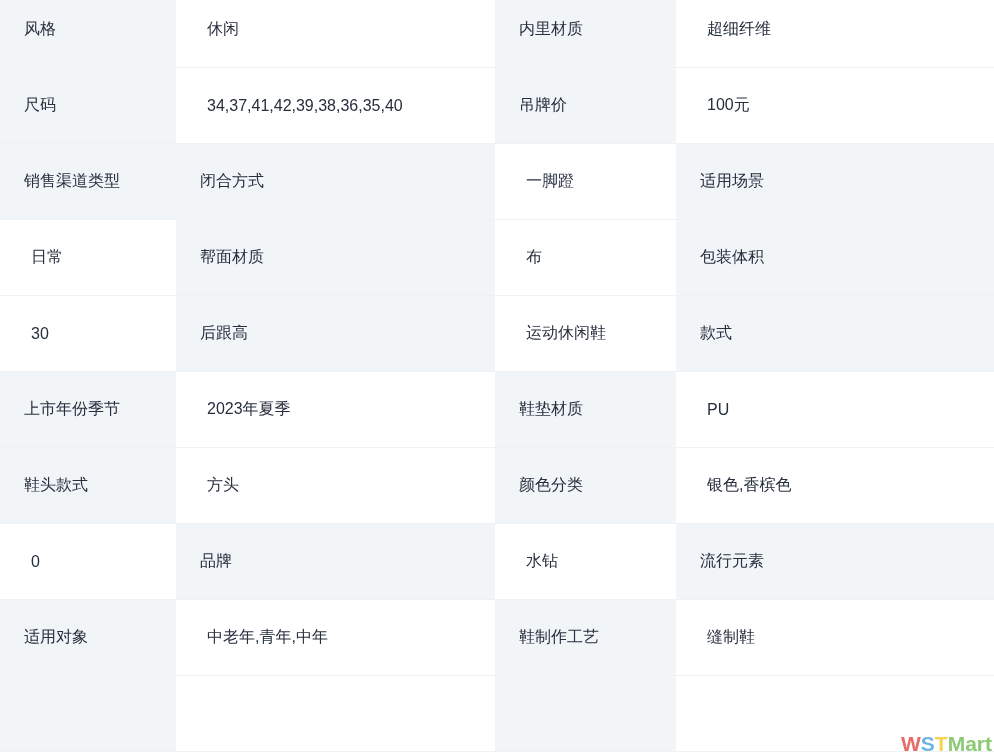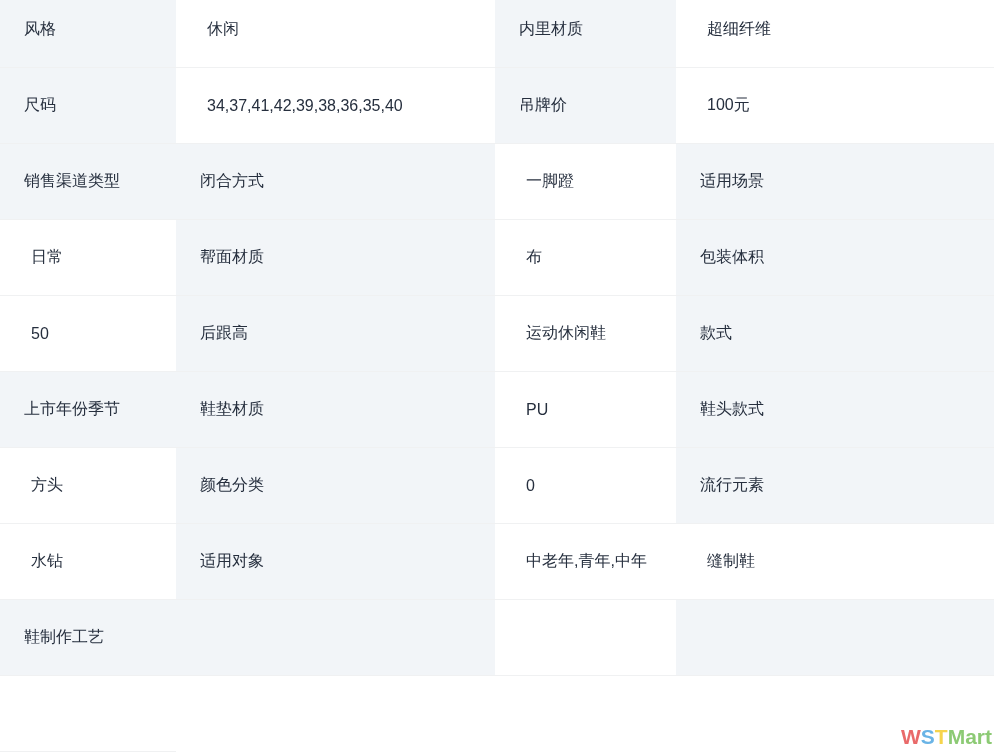--- a/index.html
+++ b/index.html
@@ -34,21 +34,21 @@
     background: #f2f5f8;
     padding-left: 24px;
   }
   .cell.value {
     background: #ffffff;
     padding-left: 31px;
   }
   .logo {
     position: absolute;
     right: 2px;
-    bottom: 8px;
+    bottom: 1px;
     font-size: 21px;
     font-weight: bold;
     line-height: 1;
     letter-spacing: 0;
     user-select: none;
   }
 </style>
 </head>
 <body>
 
@@ -62,36 +62,39 @@
     <div class="cell label">吊牌价</div>
     <div class="cell value">100元</div>
     <div class="cell label">销售渠道类型</div>
     <div class="cell label">闭合方式</div>
     <div class="cell value">一脚蹬</div>
     <div class="cell label">适用场景</div>
     <div class="cell value">日常</div>
     <div class="cell label">帮面材质</div>
     <div class="cell value">布</div>
     <div class="cell label">包装体积</div>
-    <div class="cell value">50</div>
+    <div class="cell value">30</div>
     <div class="cell label">后跟高</div>
     <div class="cell value">运动休闲鞋</div>
     <div class="cell label">款式</div>
     <div class="cell label">上市年份季节</div>
+    <div class="cell value">2023年夏季</div>
     <div class="cell label">鞋垫材质</div>
     <div class="cell value">PU</div>
     <div class="cell label">鞋头款式</div>
     <div class="cell value">方头</div>
     <div class="cell label">颜色分类</div>
+    <div class="cell value">银色,香槟色</div>
     <div class="cell value">0</div>
+    <div class="cell label">品牌</div>
+    <div class="cell value">水钻</div>
     <div class="cell label">流行元素</div>
-    <div class="cell value">水钻</div>
     <div class="cell label">适用对象</div>
     <div class="cell value">中老年,青年,中年</div>
+    <div class="cell label">鞋制作工艺</div>
     <div class="cell value">缝制鞋</div>
-    <div class="cell label">鞋制作工艺</div>
     <div class="cell label"></div>
     <div class="cell value"></div>
     <div class="cell label"></div>
     <div class="cell value"></div>
   </div>
 
 <div class="logo" id="logo"><span style="color: rgb(233, 106, 106);">W</span><span style="color: rgb(106, 180, 230);">S</span><span style="color: rgb(246, 212, 76);">T</span><span style="color: rgb(140, 202, 116);">Mart</span></div>
 
 </body></html>

